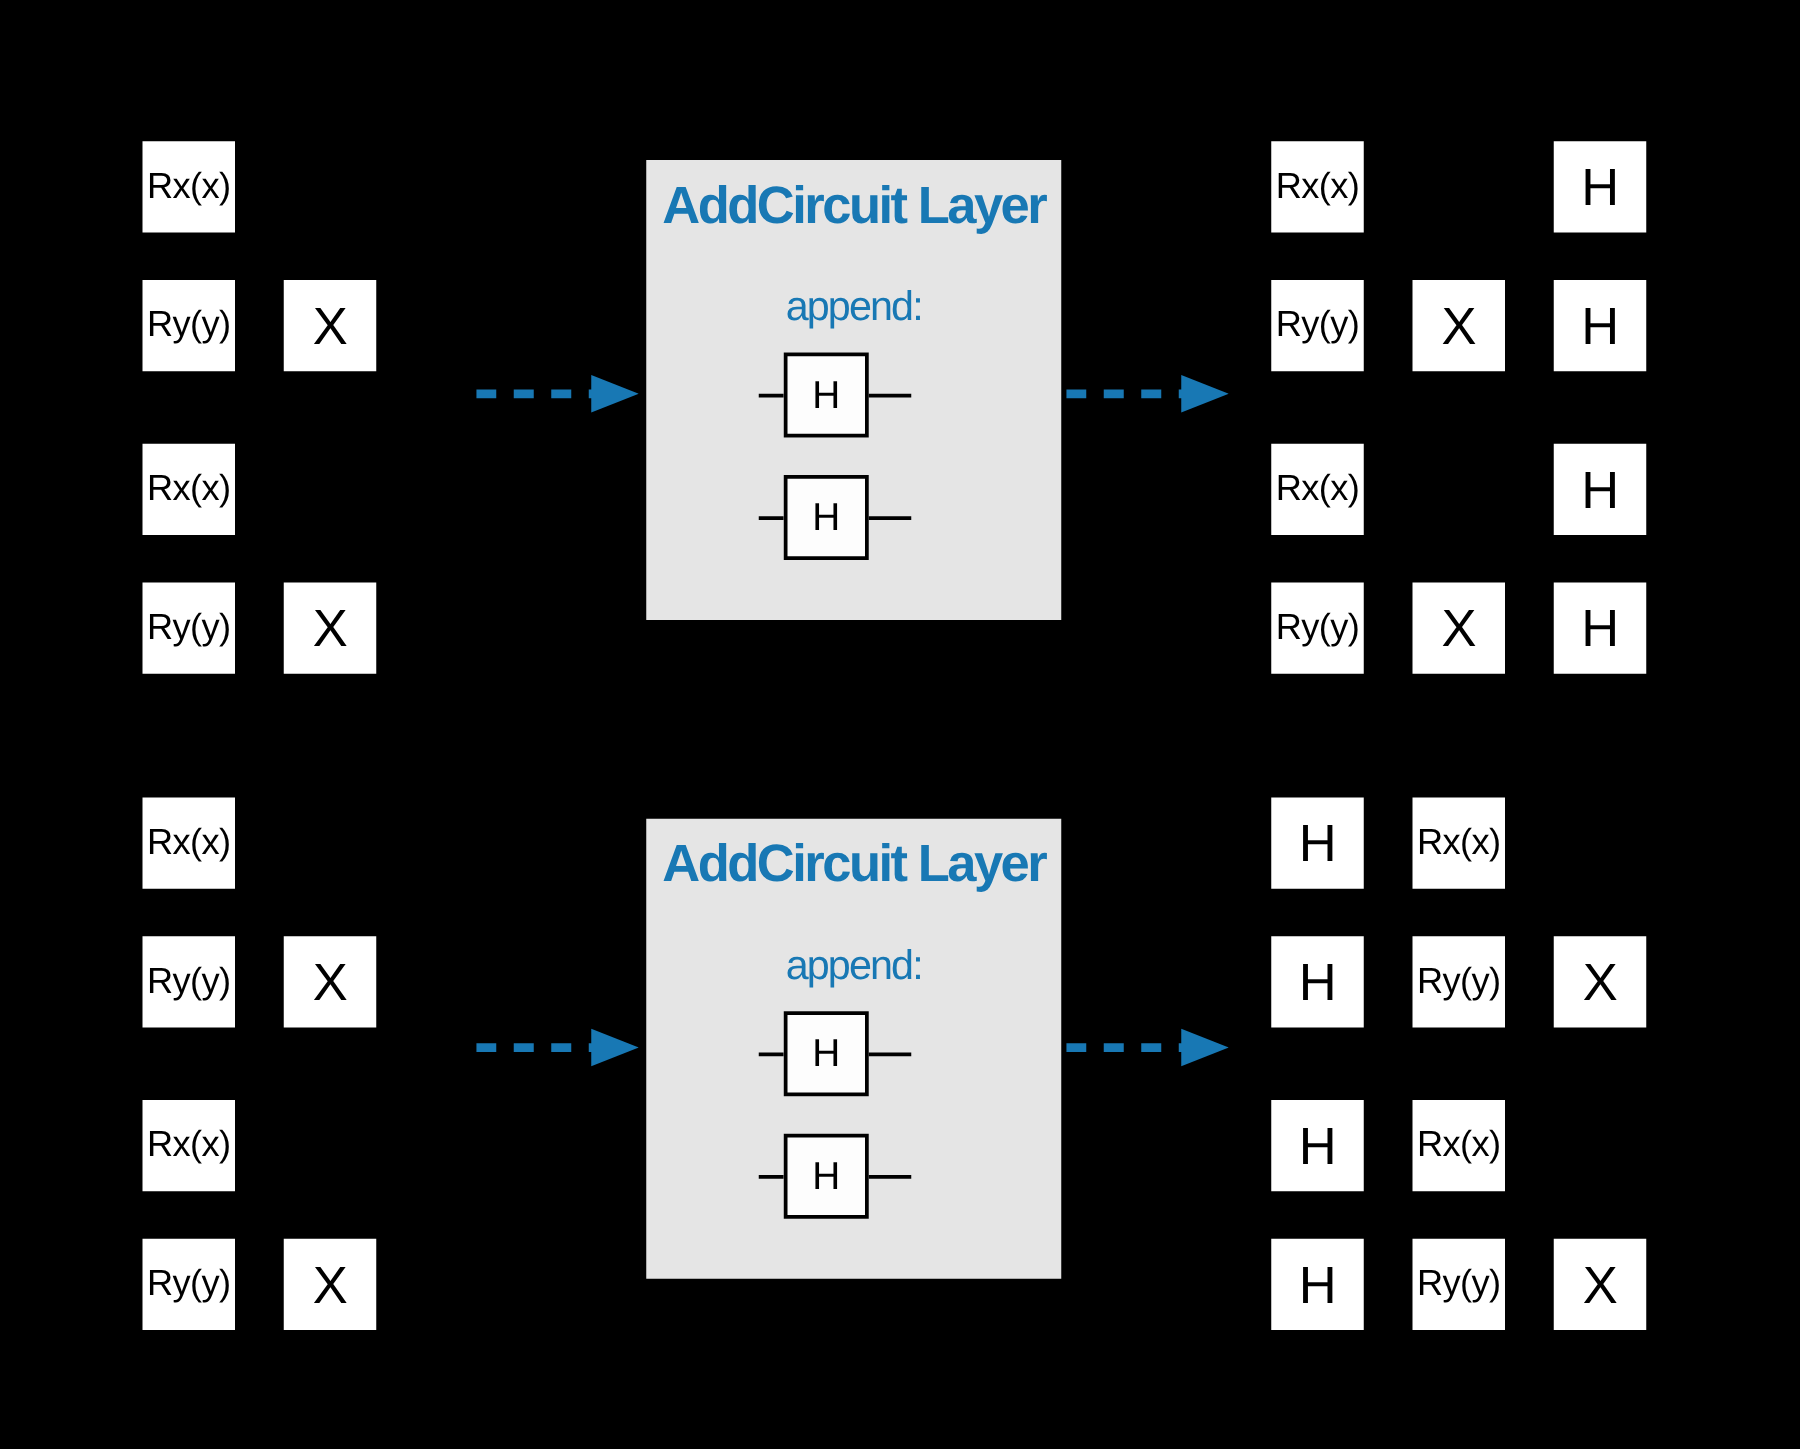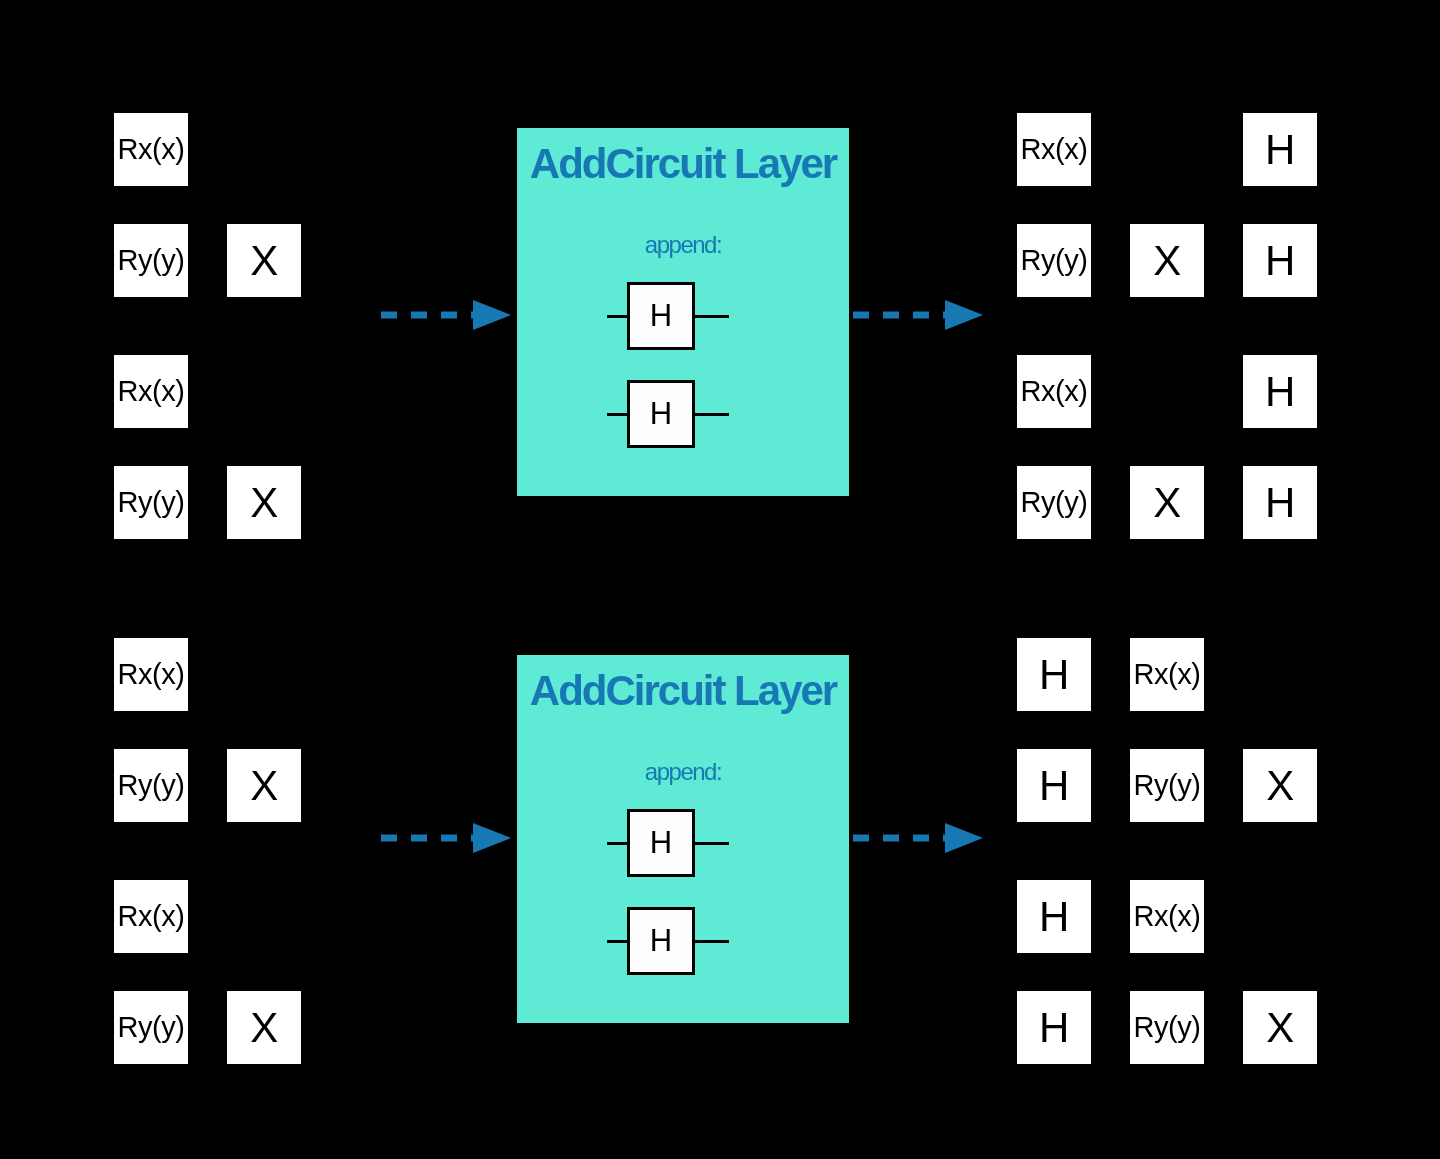--- a/index.html
+++ b/index.html
@@ -43,40 +43,40 @@
     font-size: 29px;
     letter-spacing: -0.5px;
   }
   .slot.gate.single { font-size: 42px; }
 
   
   .layer-box {
     position: absolute;
     width: 332px;
     height: 368px;
-    background: #5eead4;
+    background: #e5e5e5;
     display: flex;
     flex-direction: column;
     align-items: center;
   }
   .layer-title {
     margin-top: 12px;
     height: 48px;
     line-height: 48px;
     font-size: 42px;
     font-weight: bold;
     letter-spacing: -2px;
     color: var(--accent-blue, #1878b4);
     white-space: nowrap;
   }
   .layer-mode {
     margin-top: 38px;
     height: 38px;
     line-height: 38px;
-    font-size: 24px;
+    font-size: 33px;
     letter-spacing: -1.5px;
     color: var(--accent-blue, #1878b4);
   }
   .hgate-list {
     margin-top: 18px;
     display: flex;
     flex-direction: column;
     align-items: center;
     gap: 30px;
     transform: translateX(-15px);

